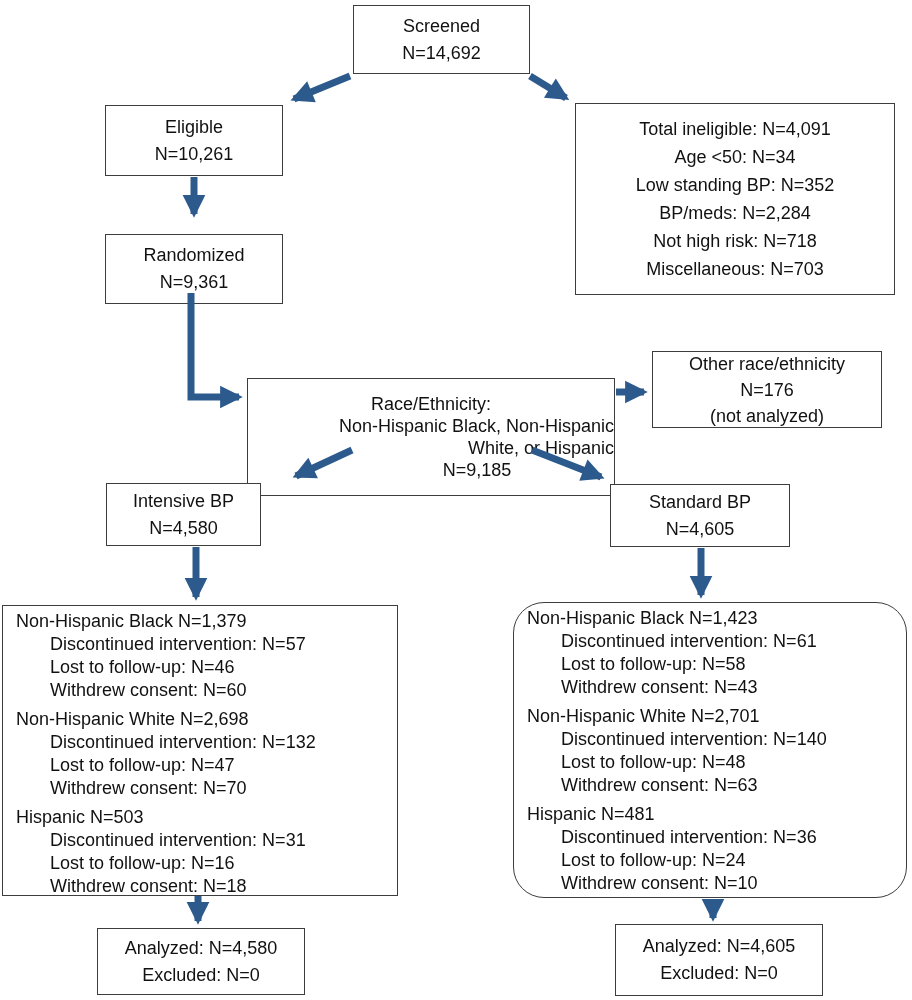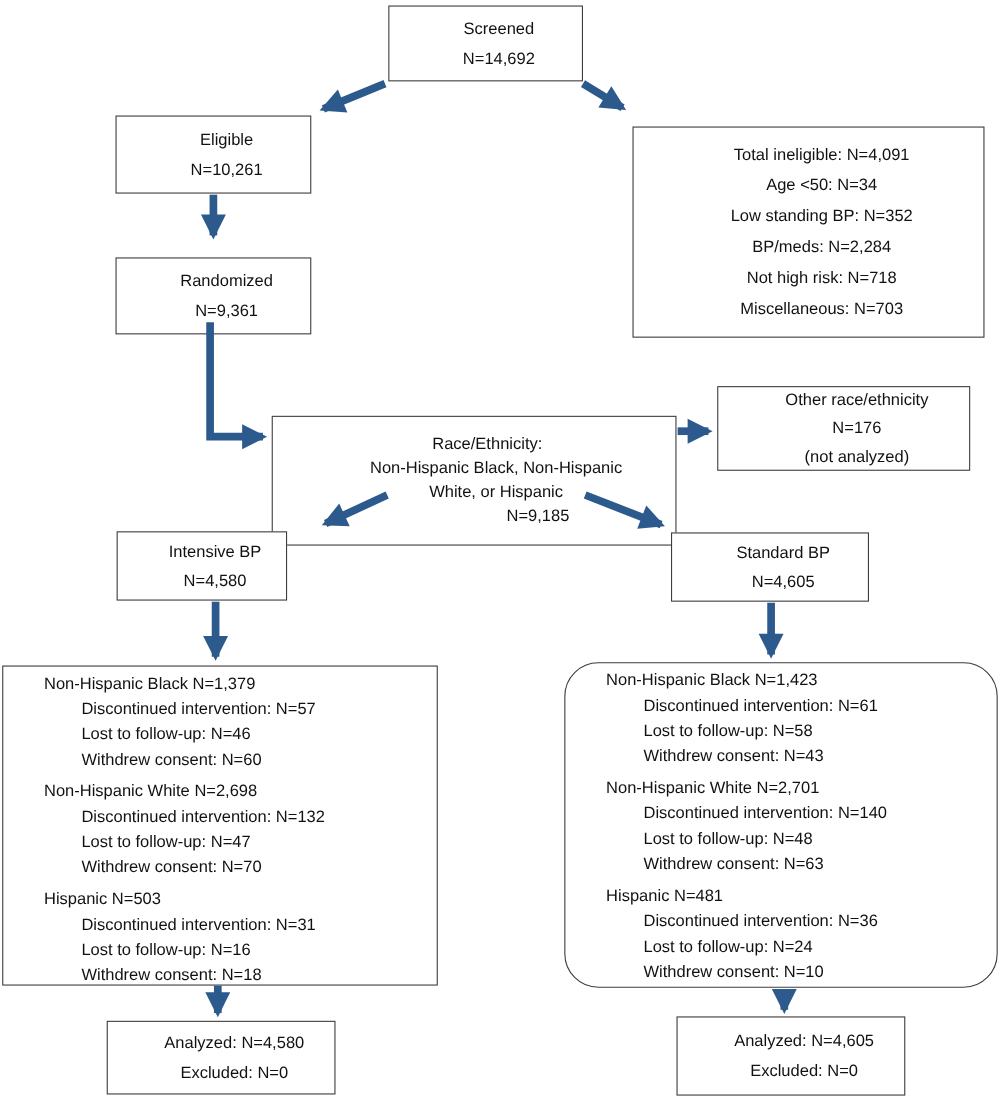--- a/index.html
+++ b/index.html
@@ -16,41 +16,40 @@
     background: var(--background, #fff);
     font-family: "Liberation Sans", sans-serif;
     color: var(--text, #111);
     overflow: hidden;
   }
   .box {
     position: absolute;
     box-sizing: border-box;
     border: 1.6px solid var(--box-border, #3d3d3d);
     background: var(--background, #fff);
-    font-size: 15px;
-    padding-left: 24px;
+    font-size: 18px;
   }
   .center-box {
     display: flex;
     flex-direction: column;
     justify-content: center;
     align-items: center;
     text-align: center;
     line-height: 27px;
   }
   .ineligible-box { line-height: 28px; }
   .race-box {
     display: flex;
     flex-direction: column;
     justify-content: center;
     line-height: 22px;
     margin-top: 48px;
   }
   .race-l1 { text-align: center; }
-  .race-l2, .race-l3 { text-align: center; padding-left: 16px; }
+  .race-l2, .race-l3 { text-align: right; padding-left: 16px; }
   .race-l4 { text-align: center; padding-left: 92px; }
   .detail-box { padding-top: 4px; line-height: 23px; }
   .group { margin-top: 6px; }
   .group:first-child { margin-top: 0; }
   .g-title { padding-left: 13px; }
   .g-item { padding-left: 47px; }
   .arrows-layer {
     position: absolute;
     left: 0; top: 0;
     width: 912px; height: 1000px;
@@ -71,21 +70,21 @@
   <div class="box center-box" style="left:353px; top:5px; width:177px; height:69px;">
     <div>Screened</div>
     <div>N=14,692</div>
   </div>
 
   <div class="box center-box" style="left:105px; top:105px; width:178px; height:71px;">
     <div>Eligible</div>
     <div>N=10,261</div>
   </div>
 
-  <div class="box center-box ineligible-box" style="left:575px; top:103px; width:320px; height:192px;margin-top:12px;">
+  <div class="box center-box ineligible-box" style="left:575px; top:103px; width:320px; height:192px;">
     <div>Total ineligible: N=4,091</div>
     <div>Age &lt;50: N=34</div>
     <div>Low standing BP: N=352</div>
     <div>BP/meds: N=2,284</div>
     <div>Not high risk: N=718</div>
     <div>Miscellaneous: N=703</div>
   </div>
 
   <div class="box center-box" style="left:105px; top:222px; width:178px; height:70px;margin-top:12px;">
     <div>Randomized</div>

